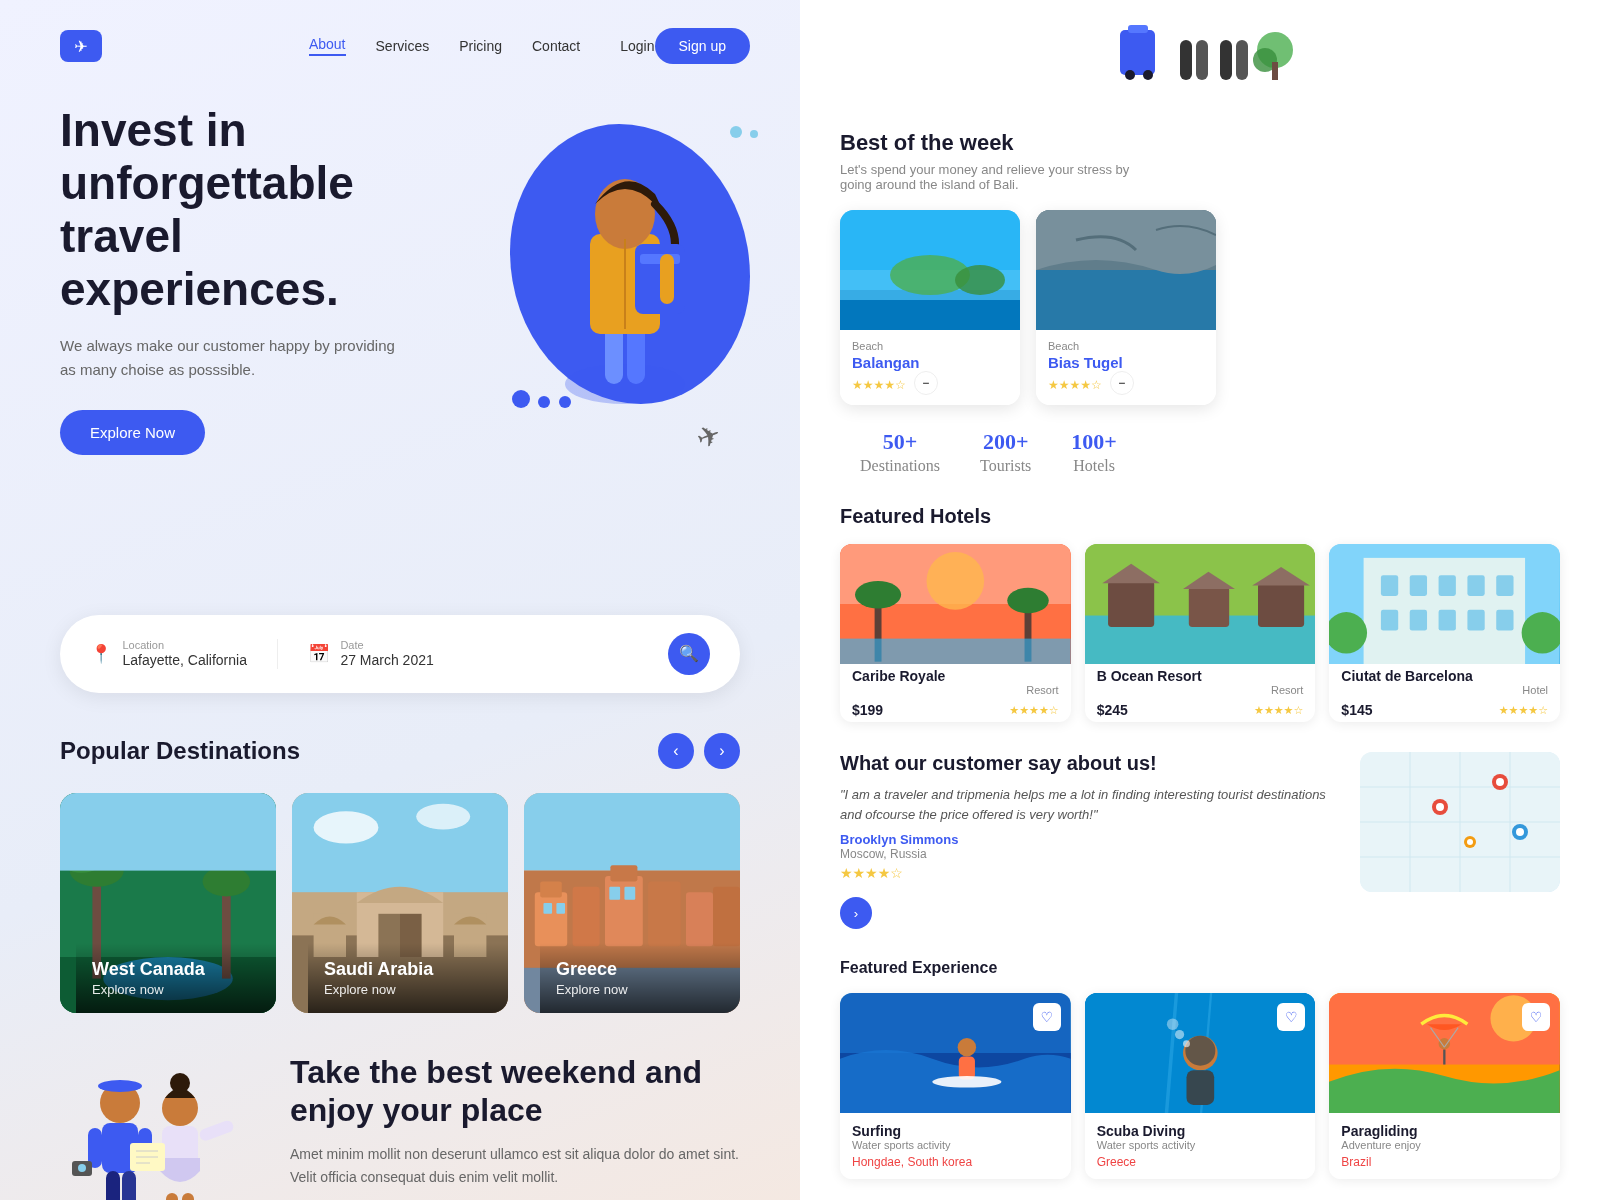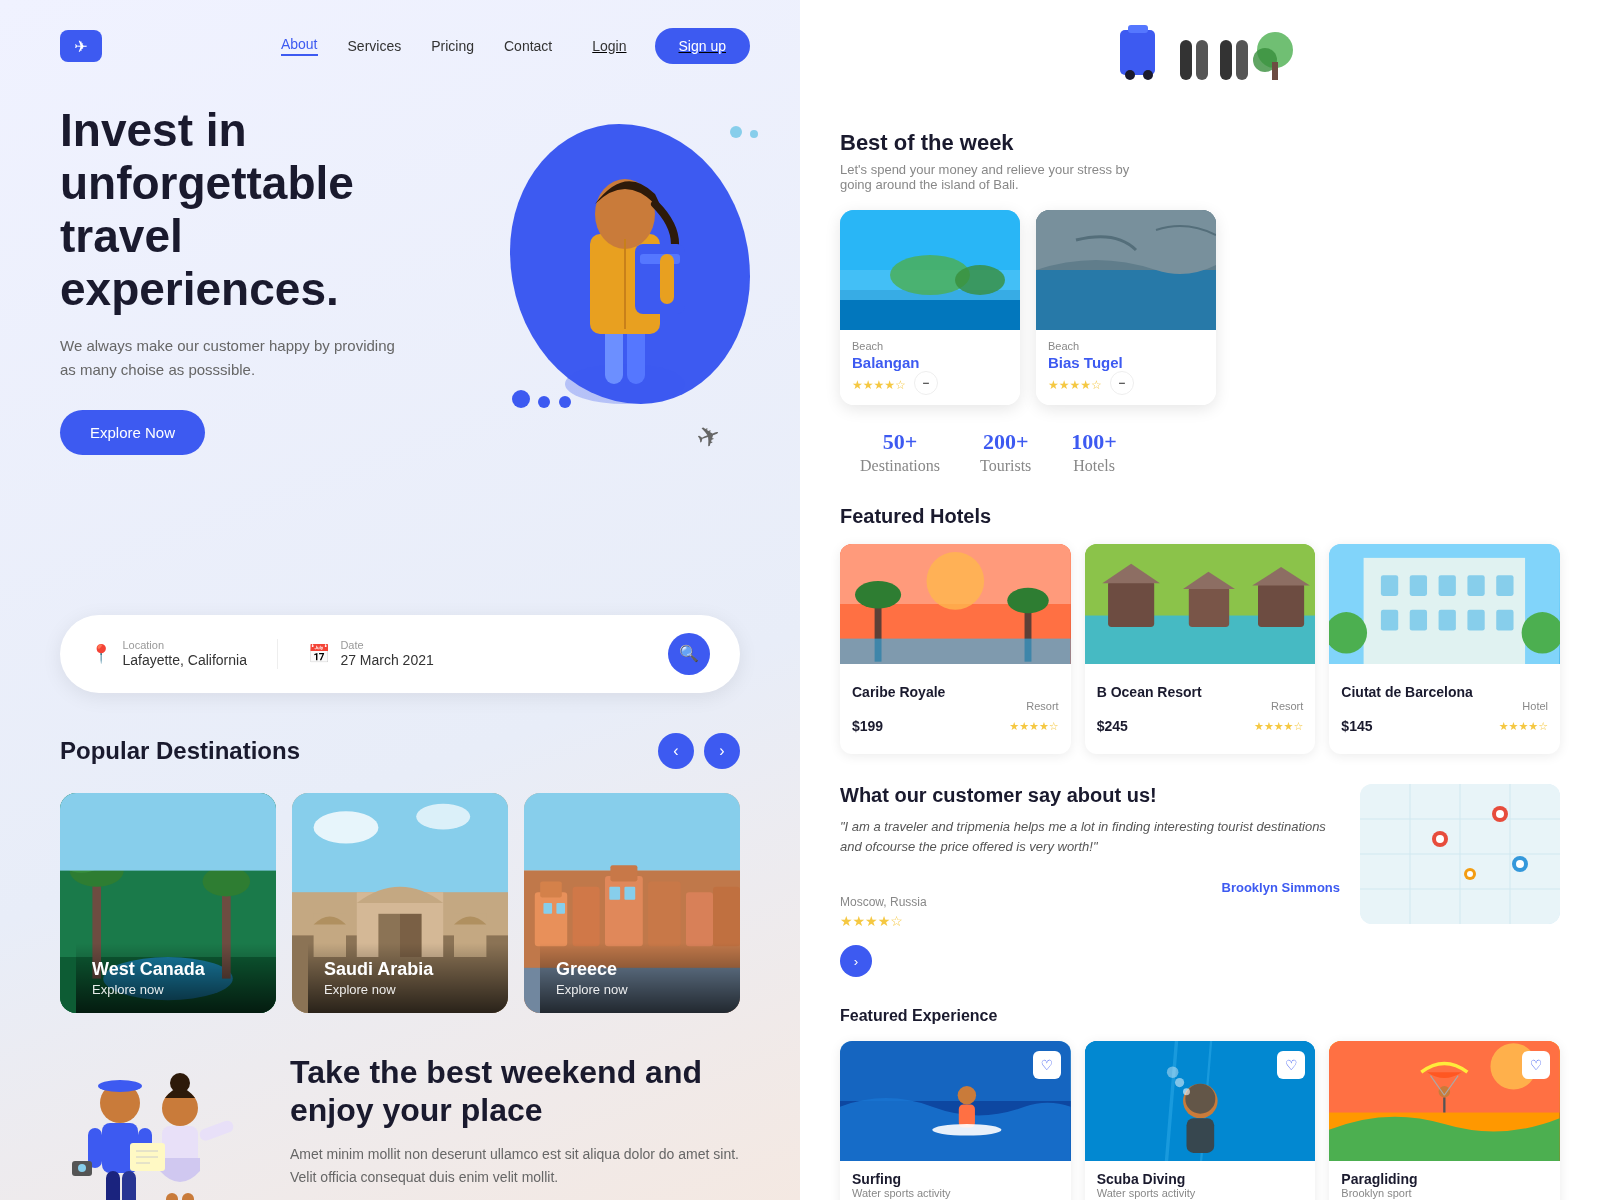--- a/index.html
+++ b/index.html
@@ -34,21 +34,21 @@
       display: flex; align-items: center; justify-content: center;
       color: white; font-size: 16px;
     }
     .nav-links {
       display: flex; gap: 30px; align-items: center; margin-right: 40px;
     }
     .nav-links a {
       text-decoration: none; color: #333; font-size: 14px;
     }
     .nav-links a.active { color: #3d5af1; border-bottom: 2px solid #3d5af1; padding-bottom: 2px; }
-    .nav-btns { display: flex; gap: 28px; align-items: center; text-decoration: underline; }
+    .nav-btns { display: flex; gap: 0; align-items: center; }
     .btn-login { background: none; border: none; cursor: pointer; color: #333; font-size: 14px; }
     .btn-signup {
       background: #3d5af1; color: white; border: none; border-radius: 25px;
       padding: 10px 24px; cursor: pointer; font-size: 14px;
     }
 
     
     .hero {
       padding: 40px 60px 0 60px;
       position: relative;
@@ -227,36 +227,36 @@
     .featured-hotels h2 { font-size: 20px; font-weight: 700; color: #1a1a2e; }
     .hotels-grid { display: flex; gap: 14px; margin-top: 16px; }
     .hotel-card {
       flex: 1; border-radius: 12px; overflow: hidden;
       box-shadow: 0 2px 12px rgba(0,0,0,0.08);
     }
     .hotel-img { width: 100%; height: 120px; }
     .hotel-img.caribe { background: linear-gradient(180deg, #ff9a7b 0%, #c0392b 100%); }
     .hotel-img.bocean { background: linear-gradient(180deg, #8bc34a 0%, #6d4c41 100%); }
     .hotel-img.ciutatbcn { background: linear-gradient(180deg, #81d4fa 0%, #4fc3f7 50%, #0288d1 100%); }
-    .hotel-info { padding: 20px 12px; }
+    .hotel-info { padding: 4px 12px; }
     .hotel-name { font-size: 14px; font-weight: 700; color: #1a1a2e; }
     .hotel-type { font-size: 11px; color: #888; text-align: right; }
     .hotel-price-row { display: flex; align-items: center; justify-content: space-between; margin-top: 6px; }
     .hotel-price { font-size: 14px; font-weight: 700; color: #1a1a2e; }
     .hotel-stars { color: #f5c842; font-size: 11px; }
 
     
     .customer-section {
       margin-top: 30px;
       display: flex; gap: 20px;
     }
     .customer-text { flex: 1; }
     .customer-text h2 { font-size: 20px; font-weight: 700; color: #1a1a2e; }
     .review-quote { font-size: 13px; color: #555; margin-top: 10px; font-style: italic; line-height: 1.5; }
-    .reviewer { font-size: 13px; font-weight: 600; color: #3d5af1; margin-top: 24px; text-align: right; }
+    .reviewer { font-size: 13px; font-weight: 600; color: #3d5af1; margin-top: 8px; }
     .reviewer-loc { font-size: 12px; color: #888; }
     .review-stars { color: #f5c842; font-size: 14px; margin-top: 4px; }
     .next-btn {
       width: 32px; height: 32px; background: #3d5af1; border-radius: 50%;
       display: flex; align-items: center; justify-content: center;
       color: white; cursor: pointer; border: none; margin-top: 16px;
     }
     .customer-map {
       width: 200px; height: 140px;
       background: linear-gradient(135deg, #e8f4f8 0%, #d4eaf8 100%);
@@ -784,20 +784,20 @@
 
             <circle cx="100" cy="52" r="5" fill="#c97b3a"></circle>
             <line x1="100" y1="57" x2="100" y2="70" stroke="#555" stroke-width="2"></line>
             <line x1="88" y1="38" x2="100" y2="55" stroke="#aaa" stroke-width="1"></line>
             <line x1="112" y1="38" x2="100" y2="55" stroke="#aaa" stroke-width="1"></line>
           </svg>
         </div>
         <button class="heart-btn">♡</button>
         <div class="exp-info">
           <div class="exp-name">Paragliding</div>
-          <div class="exp-type">Brooklyn sport</div>
+          <div class="exp-type">Adventure enjoy</div>
           <div class="exp-location">Brazil</div>
         </div>
       </div>
     </div>
   </div>
 
 </div>
 
 </body></html>

